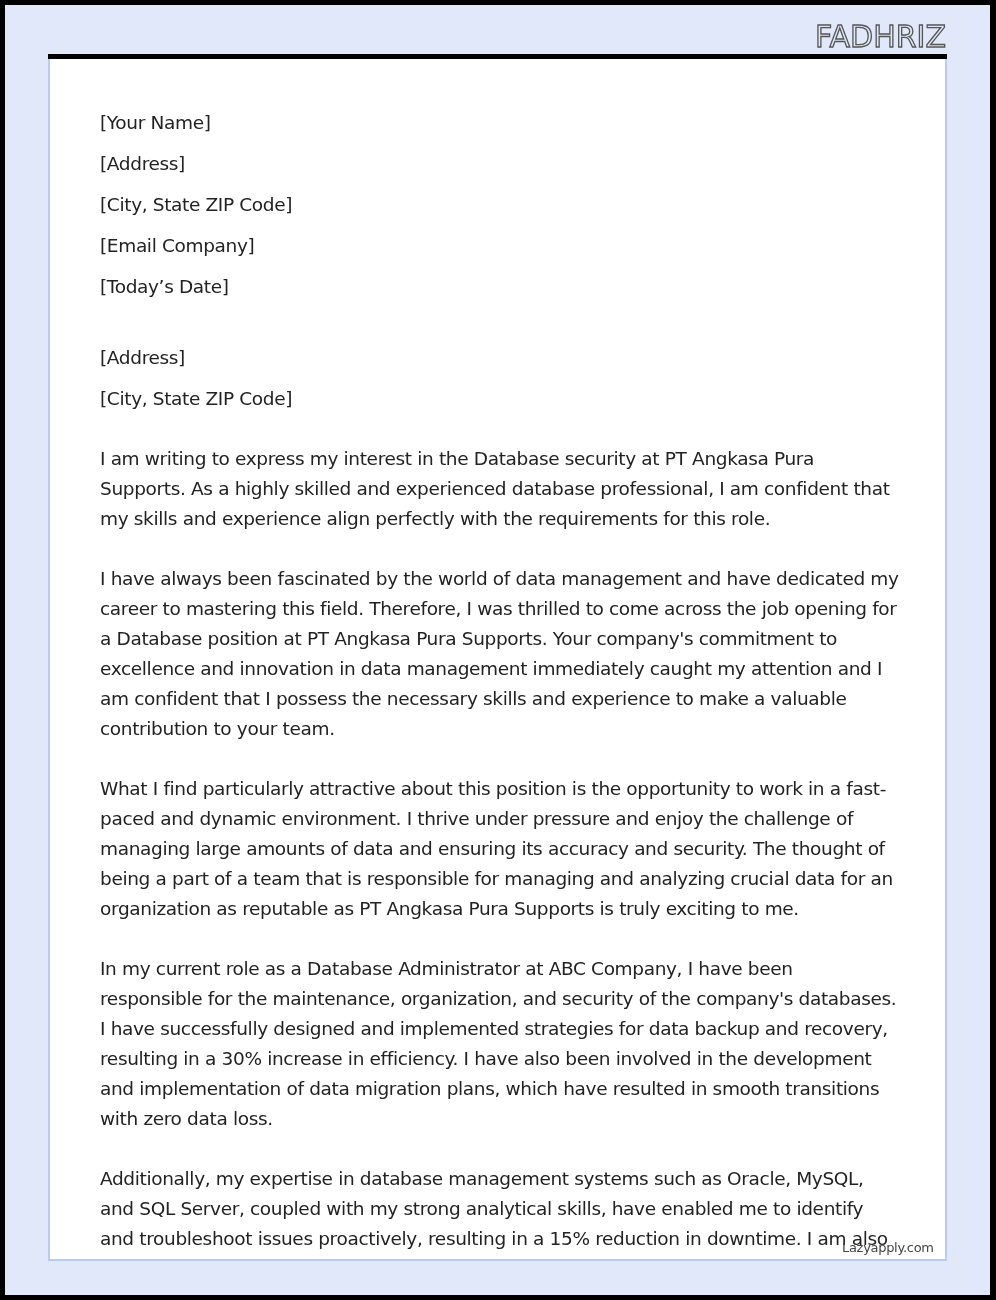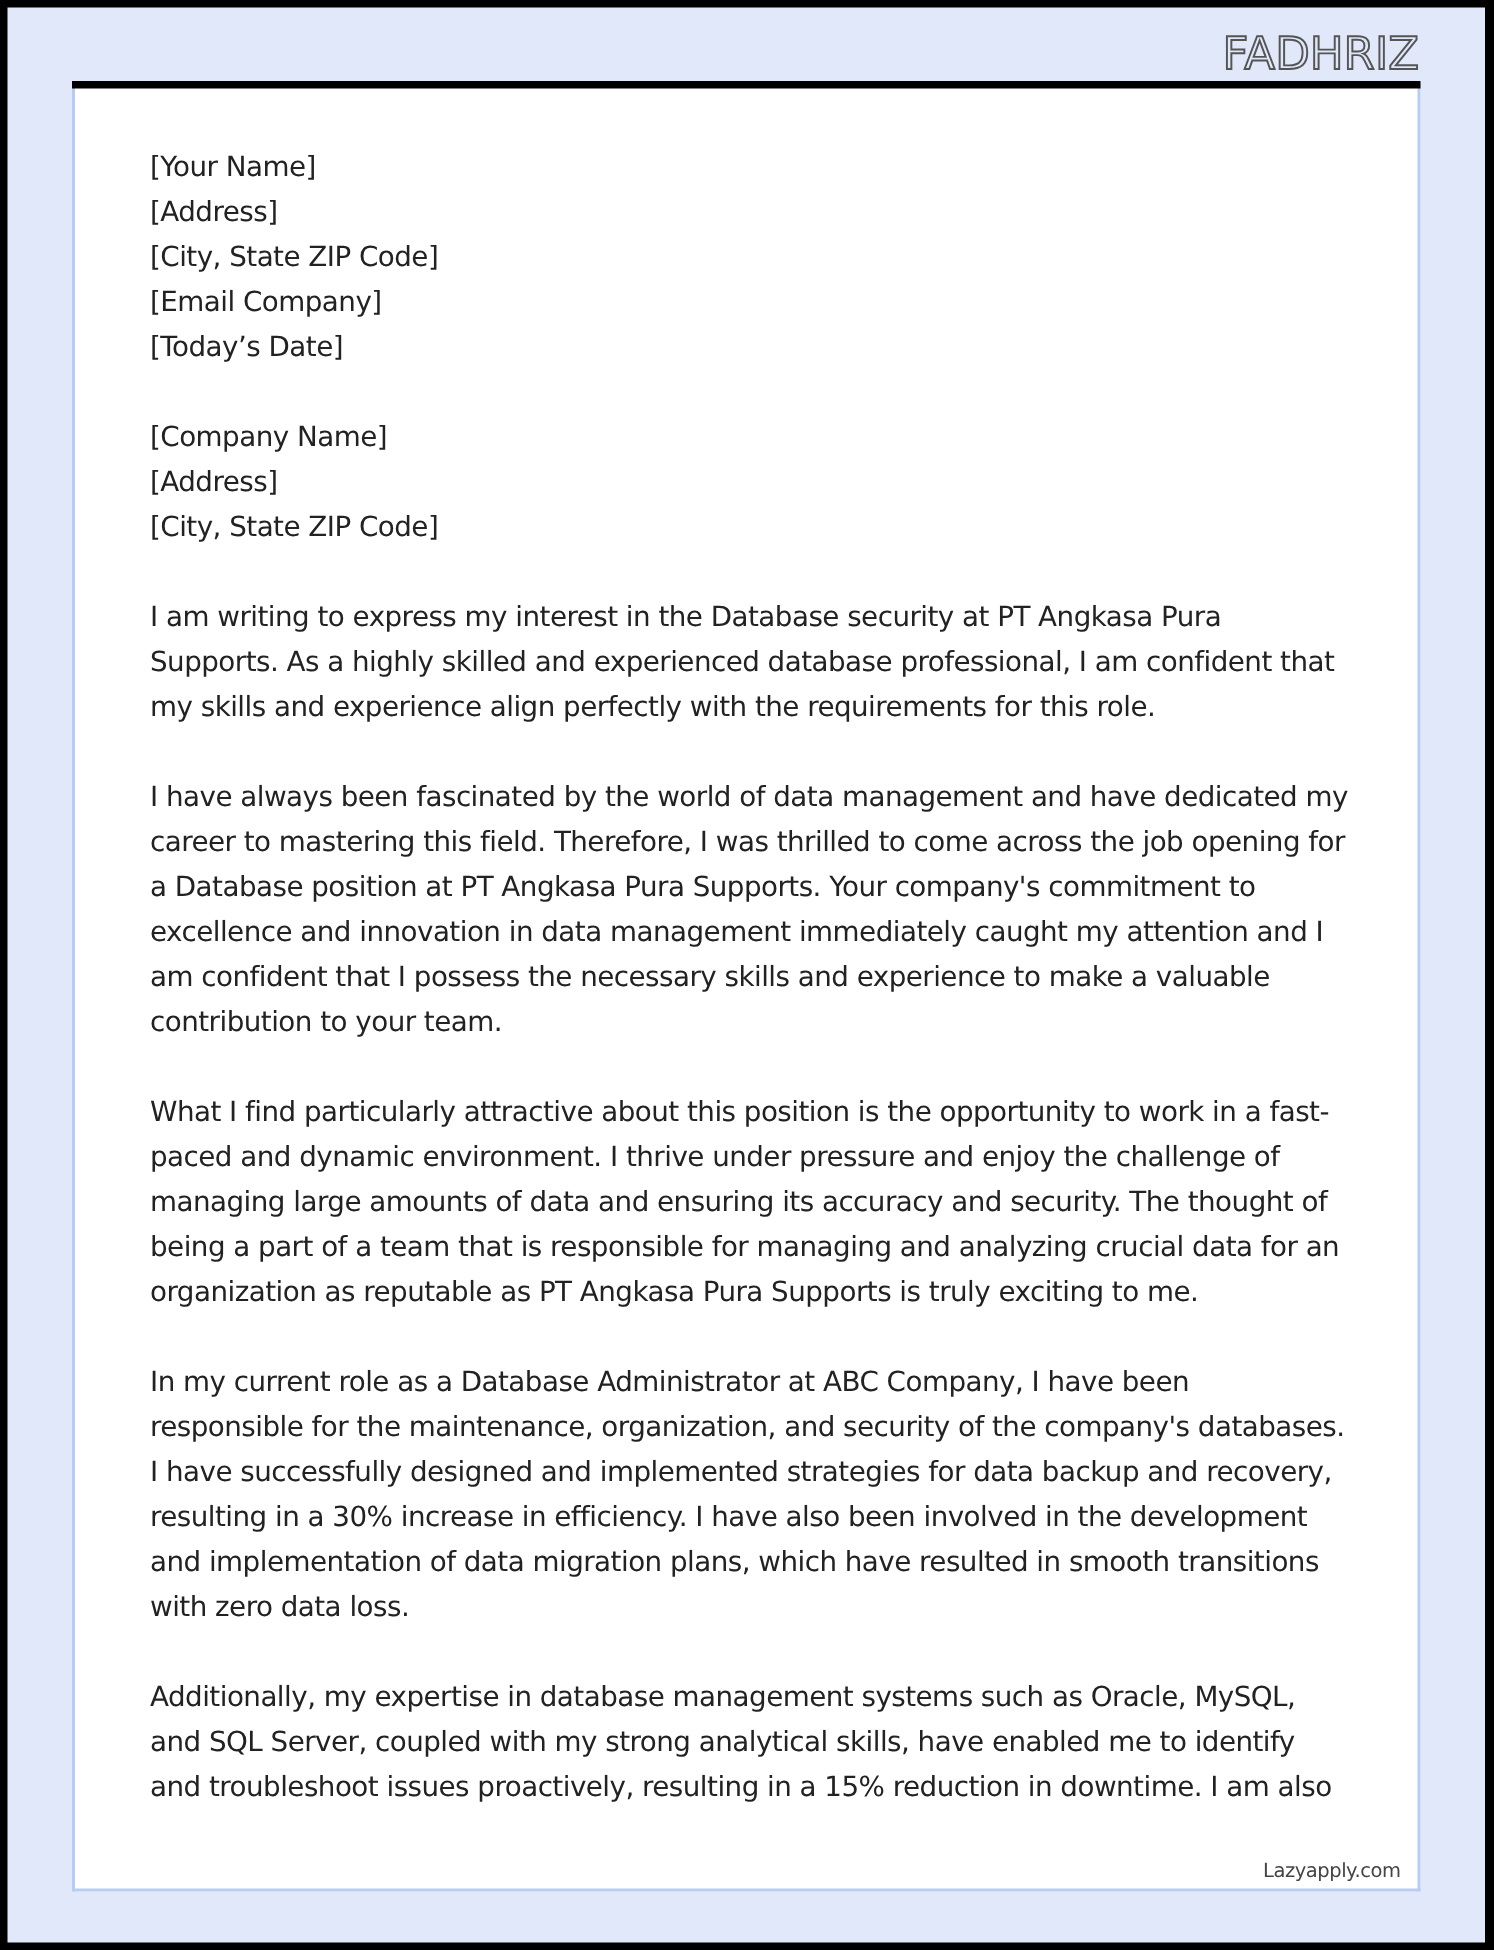--- a/index.html
+++ b/index.html
@@ -30,21 +30,21 @@
     }
     .page-topbar {
       position: absolute; left: 43px; top: 49px; width: 899px; height: 5px; background: #000;
     }
     .content {
       position: absolute; left: 95px; top: 92px; width: 800px;
       font-size: 18.5px; line-height: 30px; color: #222;
       font-family: "DejaVu Sans", sans-serif;
       letter-spacing: -0.35px;
     }
-    .content .line { display: block; white-space: nowrap; }
+    .content .line { display: block; white-space: nowrap; margin-top: 11px; }
     .content .gap { height: 30px; }
     .content p { margin: 0 0 30px 0; white-space: normal; }
     .watermark {
       position: absolute; left: 842px; top: 1240px;
       font-size: 13px; color: #444; font-family: "DejaVu Sans", sans-serif;
       letter-spacing: -0.3px;
     }
   </style>
 </head>
 <body>
@@ -58,21 +58,20 @@
 <div class="content" style="left:100px; top:97px;">
   <div>
     <span class="line">[Your Name]</span>
     <span class="line">[Address]</span>
     <span class="line">[City, State ZIP Code]</span>
     <span class="line">[Email Company]</span>
     <span class="line">[Today’s Date]</span>
   </div>
   <div class="gap"></div>
   <div>
-    <span class="line">[Company Name]</span>
     <span class="line">[Address]</span>
     <span class="line">[City, State ZIP Code]</span>
   </div>
   <div class="gap"></div>
   <p>I am writing to express my interest in the Database security at PT Angkasa Pura Supports. As a highly skilled and experienced database professional, I am confident that my skills and experience align perfectly with the requirements for this role.</p>
   <p>I have always been fascinated by the world of data management and have dedicated my career to mastering this field. Therefore, I was thrilled to come across the job opening for a Database position at PT Angkasa Pura Supports. Your company's commitment to excellence and innovation in data management immediately caught my attention and I am confident that I possess the necessary skills and experience to make a valuable contribution to your team.</p>
   <p>What I find particularly attractive about this position is the opportunity to work in a fast-paced and dynamic environment. I thrive under pressure and enjoy the challenge of managing large amounts of data and ensuring its accuracy and security. The thought of being a part of a team that is responsible for managing and analyzing crucial data for an organization as reputable as PT Angkasa Pura Supports is truly exciting to me.</p>
   <p>In my current role as a Database Administrator at ABC Company, I have been responsible for the maintenance, organization, and security of the company's databases. I have successfully designed and implemented strategies for data backup and recovery, resulting in a 30% increase in efficiency. I have also been involved in the development and implementation of data migration plans, which have resulted in smooth transitions with zero data loss.</p>
   <p>Additionally, my expertise in database management systems such as Oracle, MySQL, and SQL Server, coupled with my strong analytical skills, have enabled me to identify and troubleshoot issues proactively, resulting in a 15% reduction in downtime. I am also</p>
 </div>

